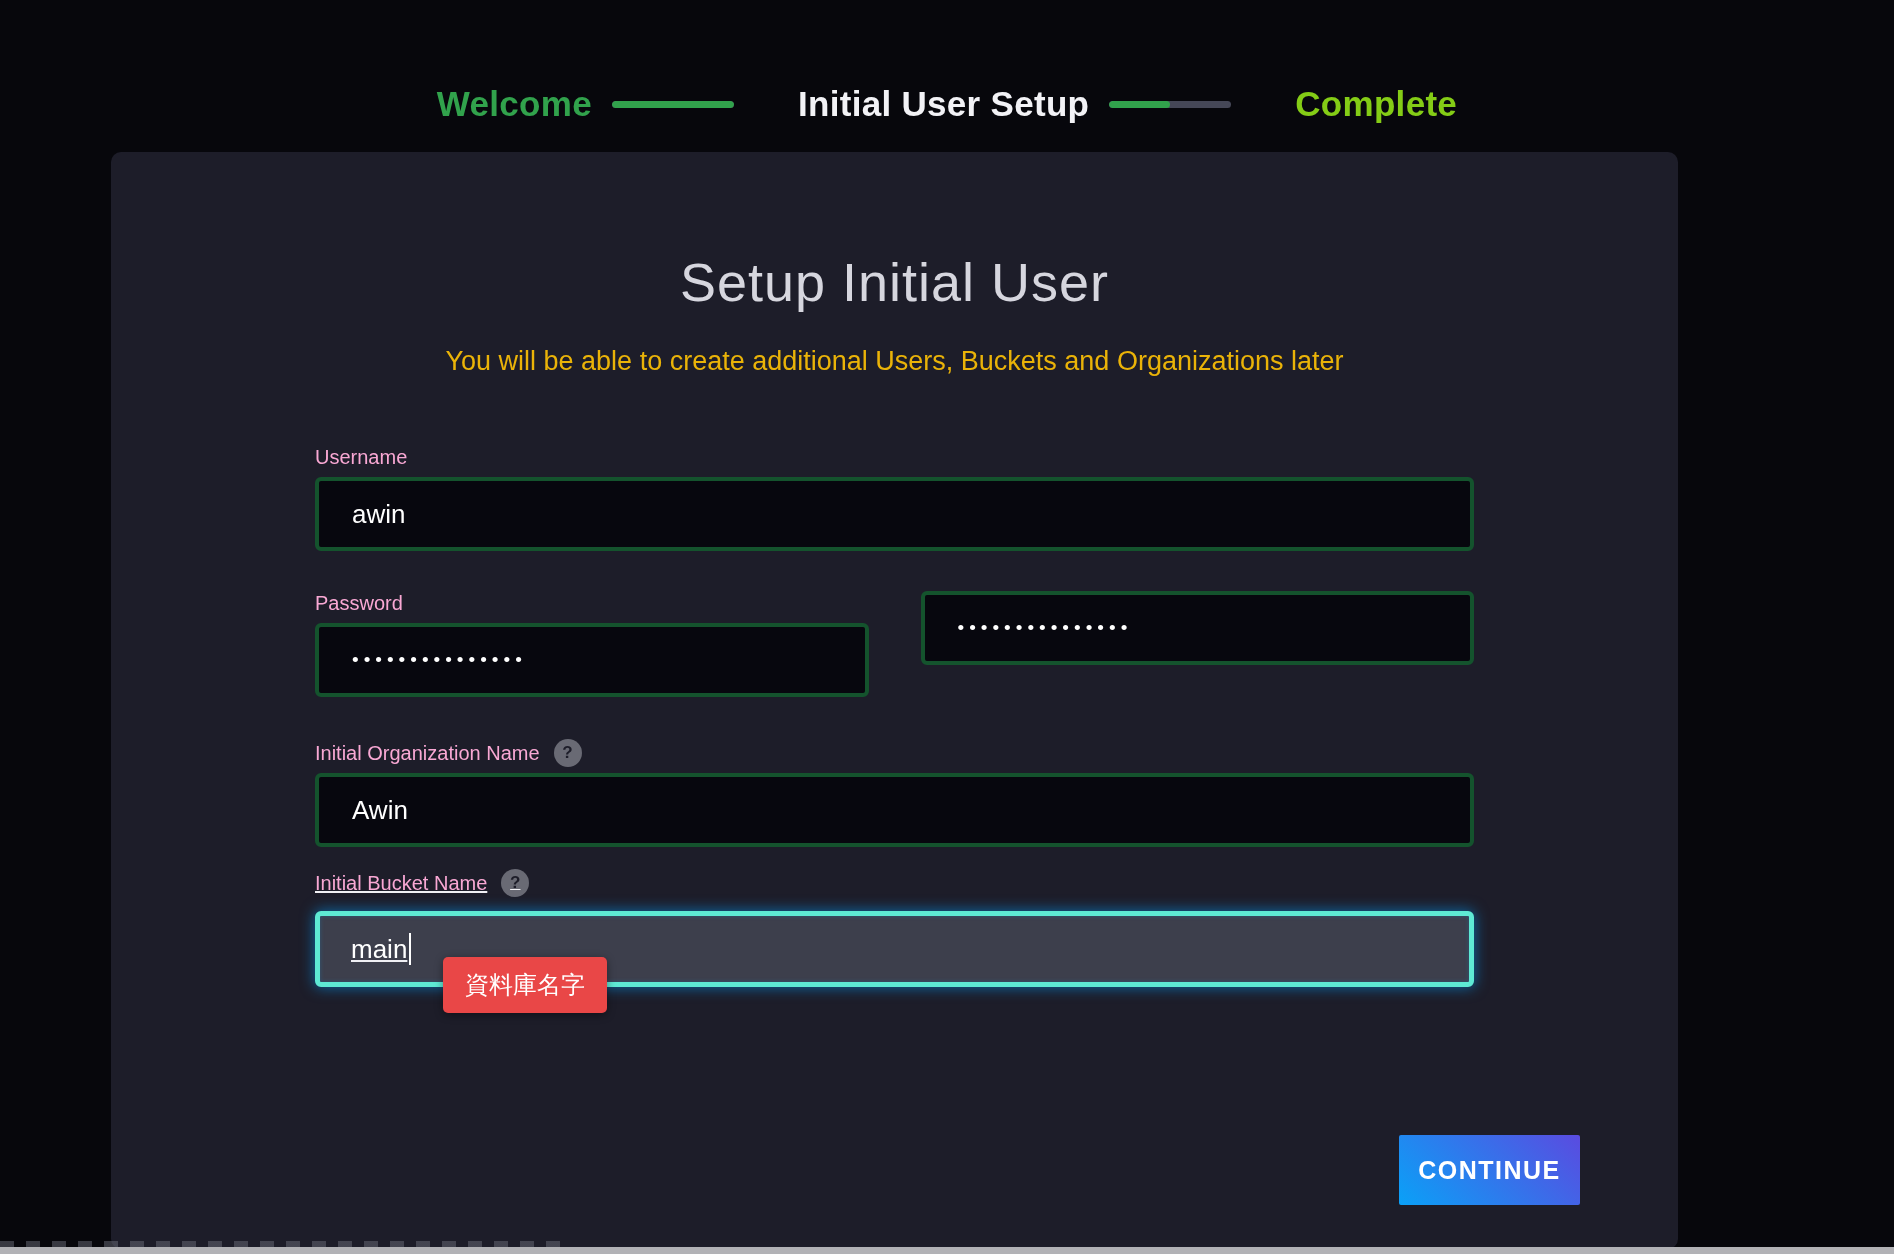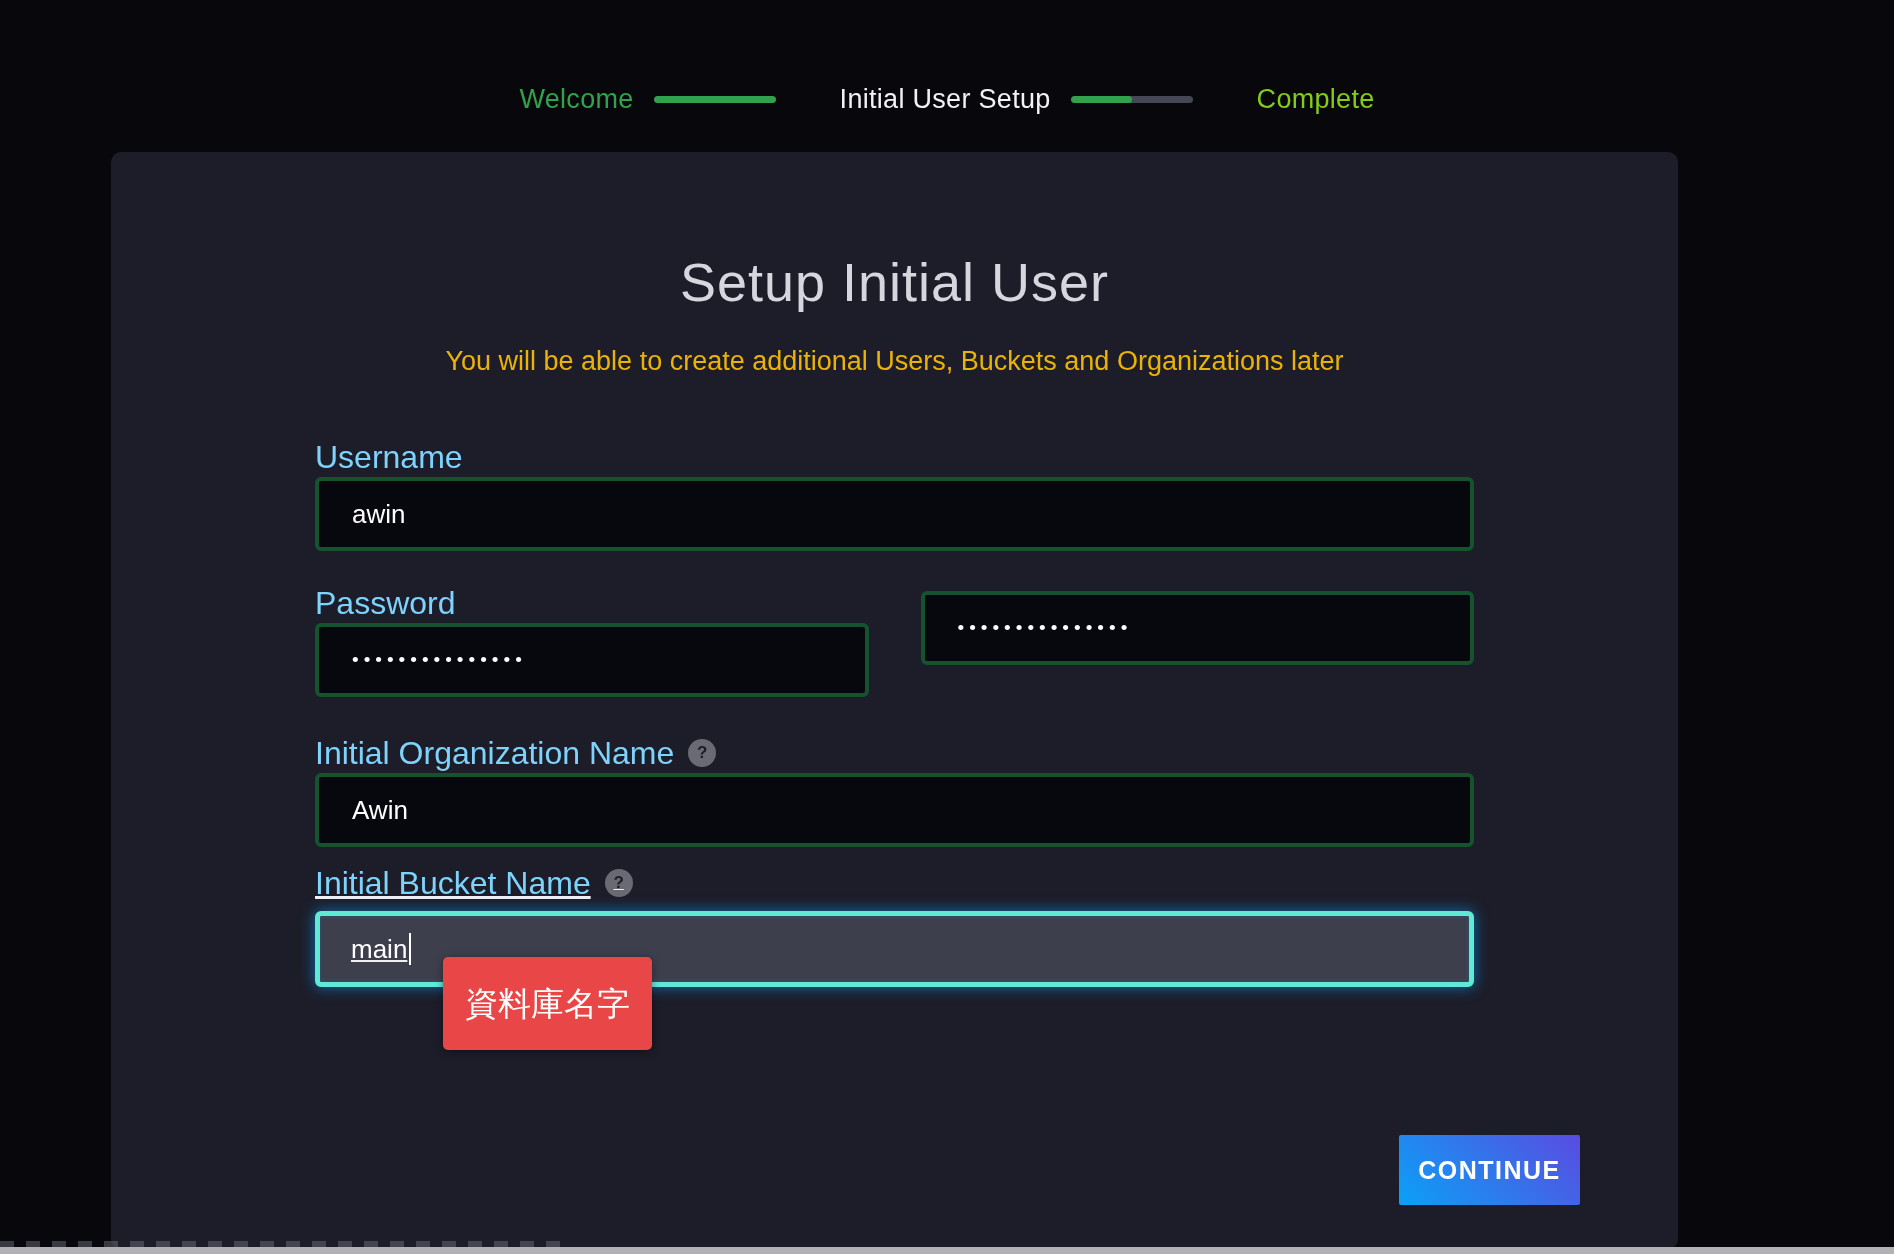--- a/index.html
+++ b/index.html
@@ -11,21 +11,21 @@
     font-family:"Liberation Sans", sans-serif;
     color:#f0f0f4;
   }
 
   
   .stepper {
     position:absolute; top:84px; left:0; width:100%;
     display:flex; justify-content:center; align-items:center; gap:64px;
   }
   .step { display:flex; align-items:center; gap:20px; }
-  .step-label { font-size:27px; font-weight:normal; letter-spacing:.3px; }
+  .step-label { font-size:35px; font-weight:bold; letter-spacing:.3px; }
   .step-label.complete { color:#31a24c; }
   .step-label.active   { color:#f2f2f6; }
   .step-label.upcoming { color:#84cc16; }
   .step-bar {
     width:122px; height:7px; border-radius:4px;
     background:#454757; overflow:hidden; display:inline-block;
   }
   .step-bar-fill { display:block; height:100%; background:#31a24c; border-radius:4px; }
 
   
@@ -40,21 +40,21 @@
     color:#d6d6de; line-height:1;
   }
   .page-subtitle {
     margin-top:36px; text-align:center;
     font-size:27px; color:#eab308; line-height:32px; font-weight:400;
   }
 
   
   .form { width:1159px; margin:64px auto 0 auto; }
   .field-label-row { display:flex; align-items:center; gap:14px; height:32px; }
-  .field-label { font-size:32px; color:#7dd3fc; line-height:32px; }
+  .field-label { font-size:20px; color:#f9a8d4; line-height:32px; }
   .help-icon {
     width:28px; height:28px; border-radius:50%;
     background:#696a74; color:#1d1d29;
     font-size:17px; font-weight:bold;
     display:flex; align-items:center; justify-content:center;
     cursor:default;
   }
   .text-input {
     display:block; width:100%; height:74px; margin-top:4px;
     background:#07070e; border:4px solid #14532d; border-radius:6px;
@@ -82,22 +82,22 @@
   }
   .caret {
     display:inline-block; width:2px; height:32px;
     background:#ffffff; margin-left:2px; vertical-align:middle;
   }
 
   
   .annotation {
     position:absolute; left:128px; top:90px; z-index:5;
     background:#e94747; color:#ffffff;
-    font-size:33px; line-height:1;
-    padding:30px 22px; border-radius:5px;
+    font-size:24px; line-height:1;
+    padding:16px 22px; border-radius:5px;
     box-shadow:0 2px 8px rgba(0,0,0,.4);
     white-space:nowrap;
   }
 
   
   .continue-btn {
     position:absolute; right:98px; top:983px;
     width:181px; height:70px;
     border:none; border-radius:2px;
     background:linear-gradient(45deg, #0aa1f7 0%, #5a4be0 100%);

